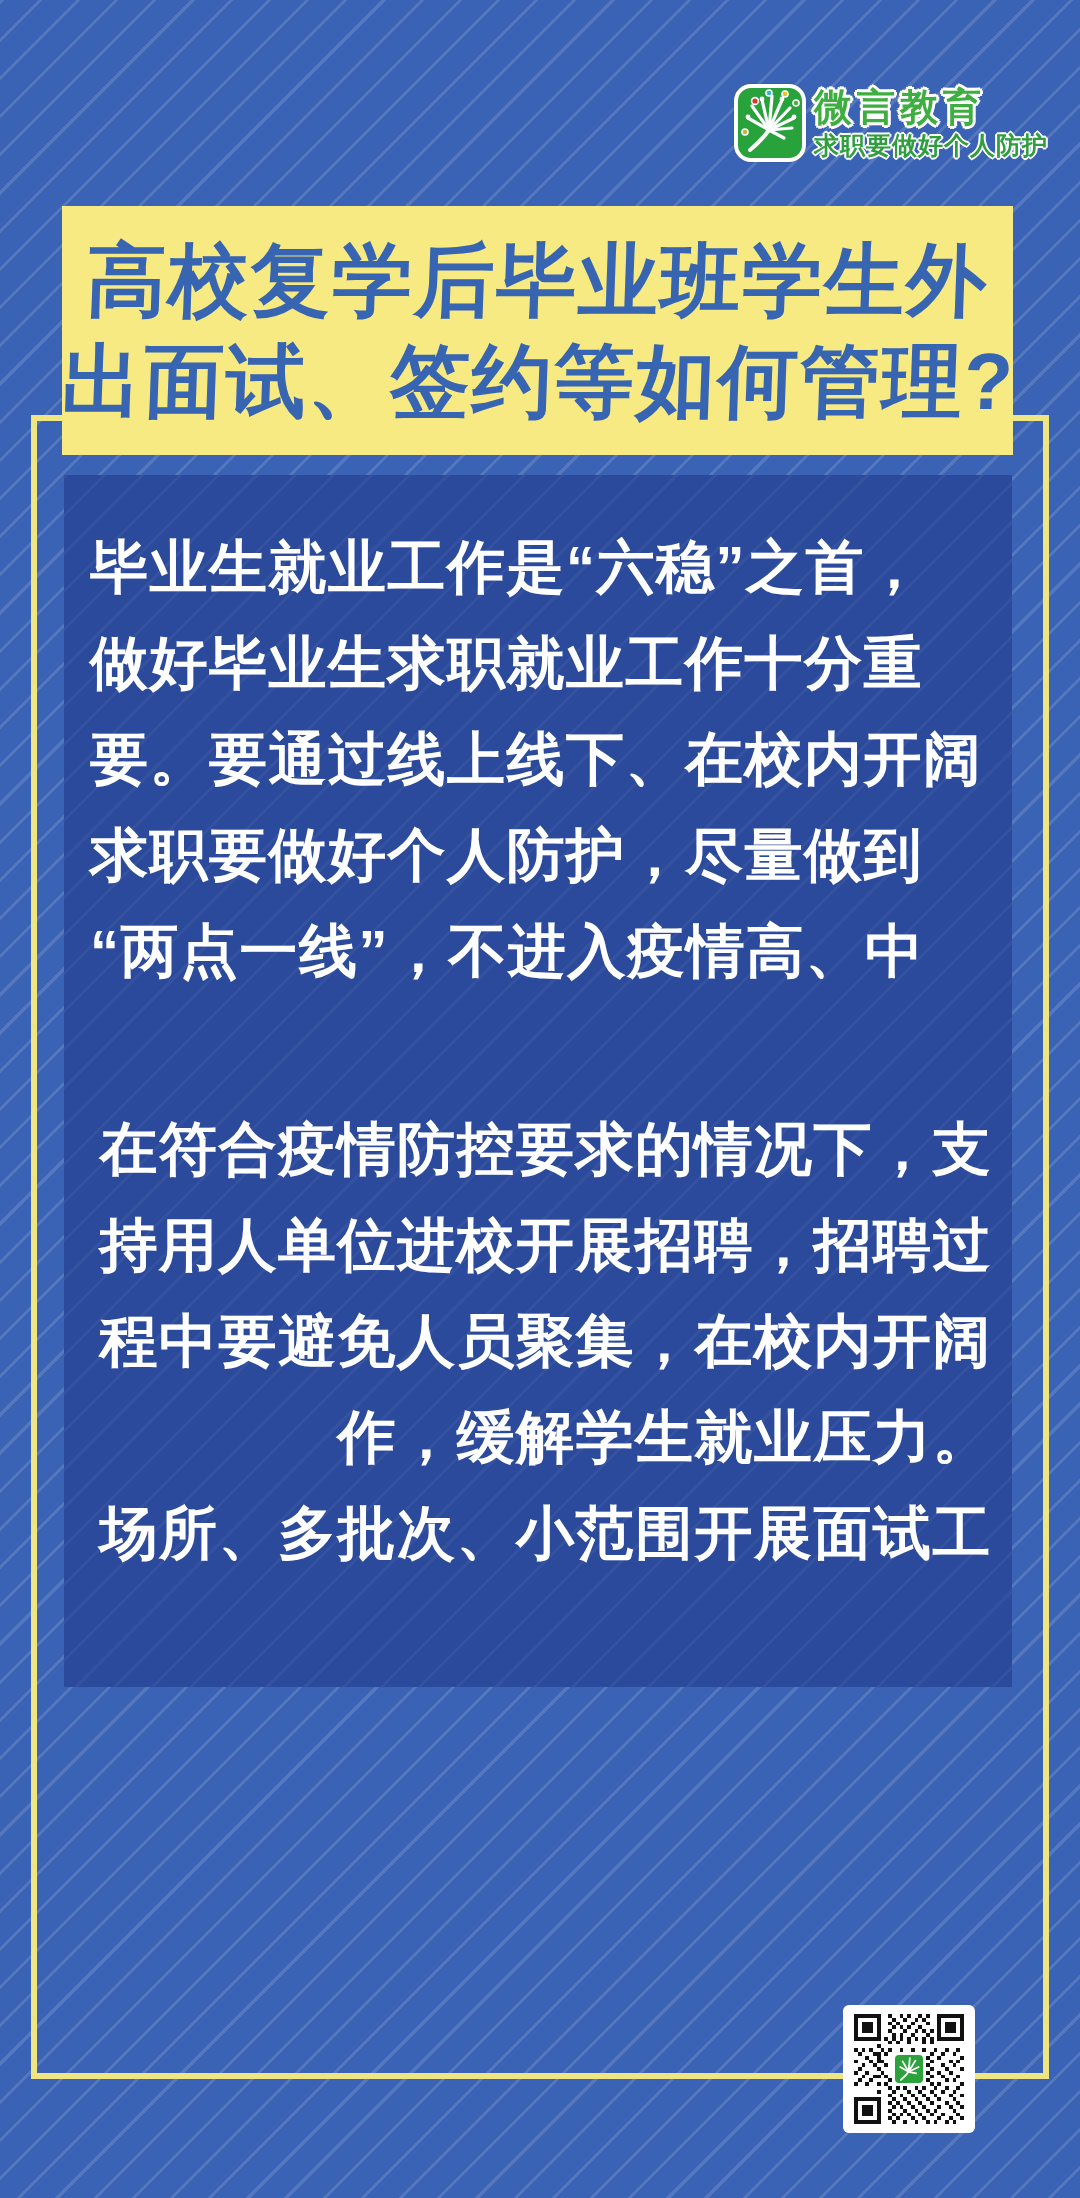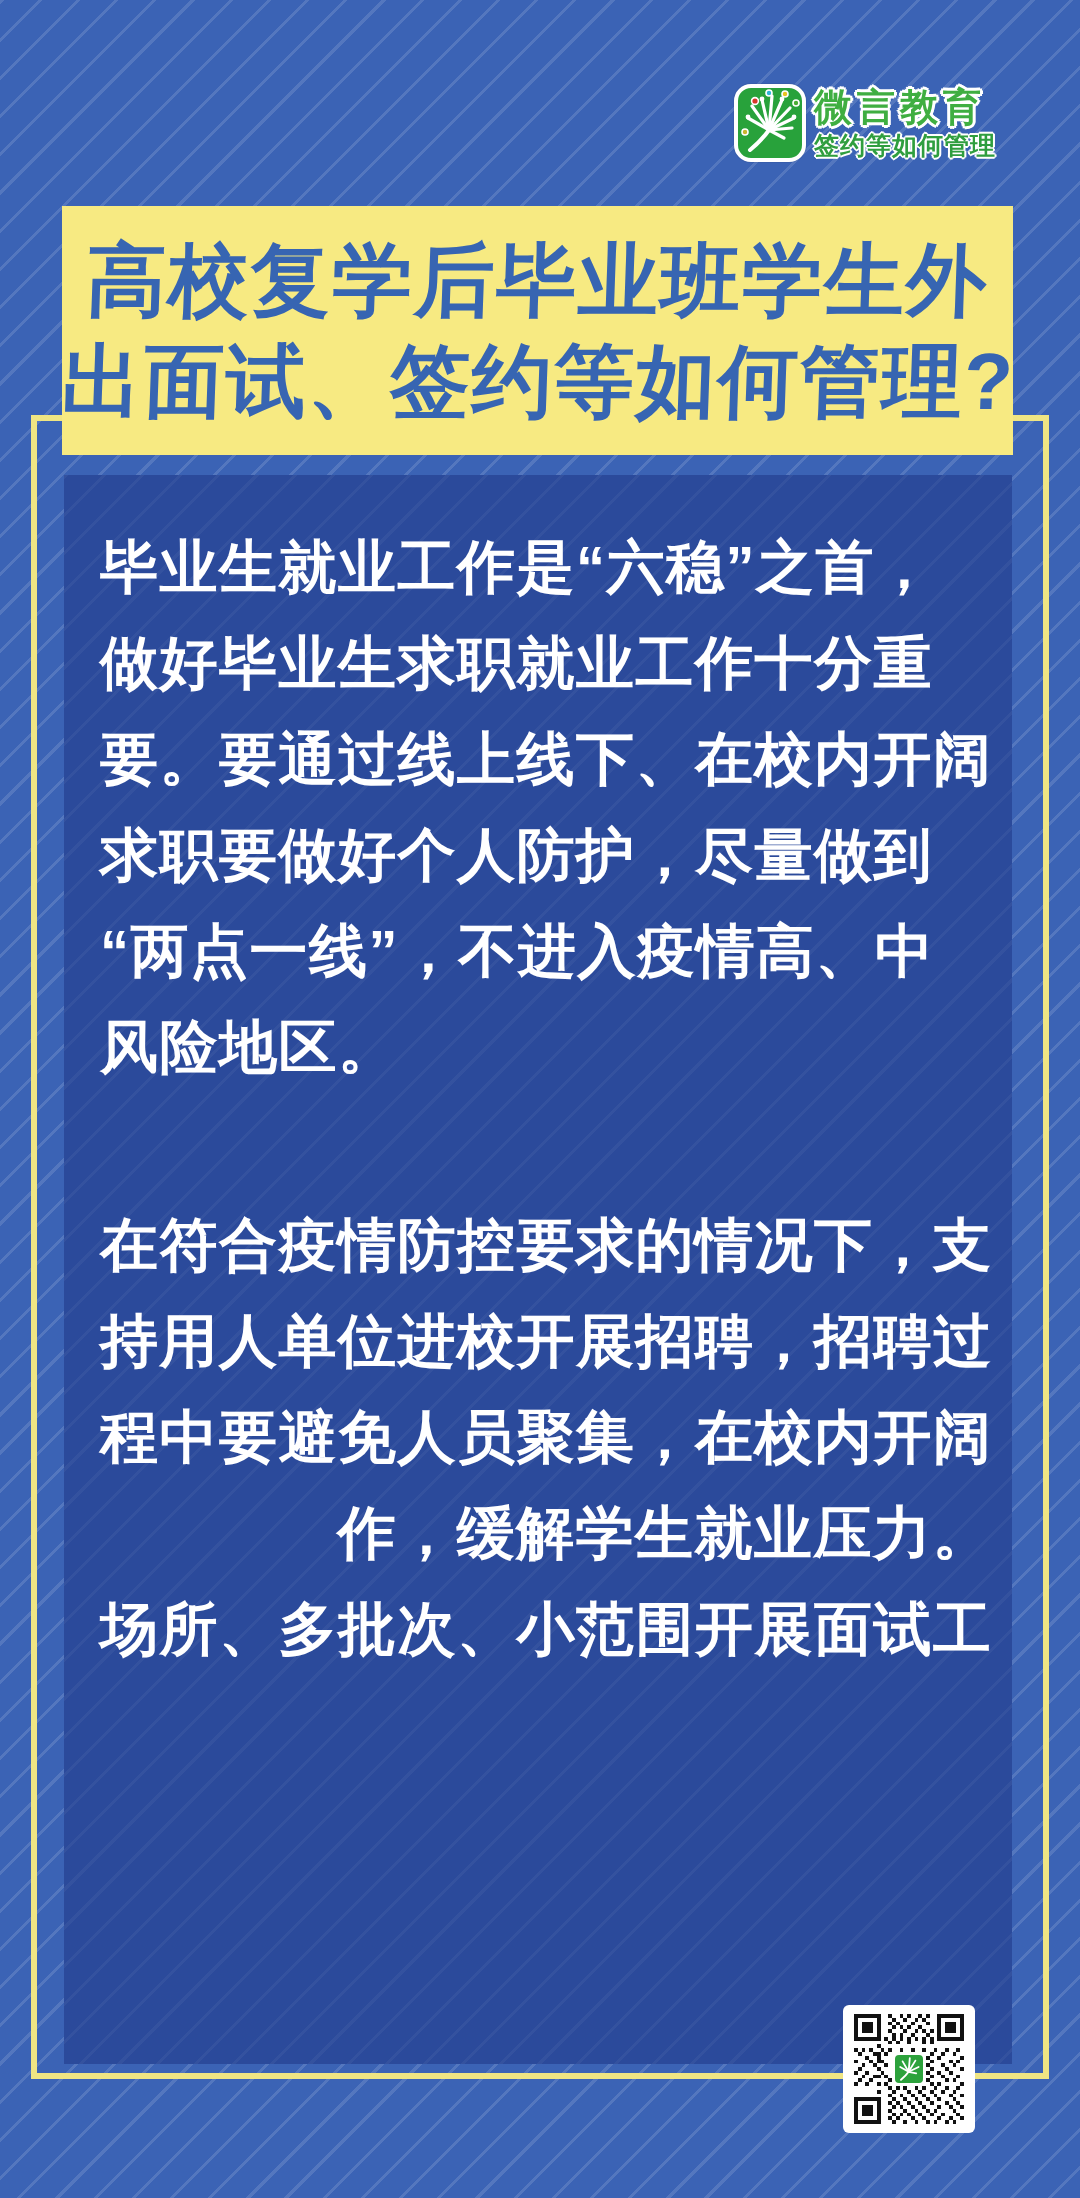--- a/index.html
+++ b/index.html
@@ -45,26 +45,26 @@
     position:absolute;left:62px;top:206px;width:951px;height:249px;
     background:#f7ea82;z-index:2;text-align:center;padding-top:24px;box-sizing:border-box;
   }
   .title-line{
     font-size:80px;line-height:101px;font-weight:900;color:#3765b2;
     letter-spacing:2px;white-space:nowrap;transform:skewX(-2deg);
   }
 
   
   .card{
-    position:absolute;left:64px;top:475px;width:948px;height:1589px;
+    position:absolute;left:64px;top:475px;width:948px;height:1212px;
     background-color:#2b4a9b;
     background-image:repeating-linear-gradient(135deg,
       rgba(255,255,255,0.045) 0px, rgba(255,255,255,0.045) 3px,
       transparent 3px, transparent 27px);
-    z-index:2;padding:44px 20px 0 36px;box-sizing:border-box;
+    z-index:2;padding:44px 20px 0 26px;box-sizing:border-box;
   }
   .para{margin:0;padding:0;}
   .para + .para{margin-top:102px;text-align:right;}
   .line{
     display:block;white-space:nowrap;
     font-size:58px;line-height:96px;font-weight:700;color:#ffffff;letter-spacing:1.5px;
   }
 
   
   .qr{
@@ -108,39 +108,38 @@
           <circle cx="17" cy="13" r="3.4" fill="#d8372b" stroke="#ffffff" stroke-width="1.6"></circle>
           <circle cx="31" cy="5" r="3.0" fill="#2fb5d8" stroke="#ffffff" stroke-width="1.6"></circle>
           <circle cx="47" cy="6" r="3.0" fill="#e8c31f" stroke="#ffffff" stroke-width="1.6"></circle>
           <circle cx="58" cy="15" r="3.0" fill="#49ad35" stroke="#ffffff" stroke-width="1.6"></circle>
           <circle cx="7" cy="44" r="3.0" fill="#c9b52c" stroke="#ffffff" stroke-width="1.6"></circle>
         </g>
       </svg>
     </div>
     <div class="logo-text">
       <div class="logo-title">微言教育</div>
-      <div class="logo-subtitle">签约等如何管理</div>
+      <div class="logo-subtitle">求职要做好个人防护</div>
     </div>
   </header>
 
   <div class="frame"></div>
 
   <div class="banner">
     <div class="title-line">高校复学后毕业班学生外</div>
     <div class="title-line">出面试、签约等如何管理?</div>
   </div>
 
   <section class="card">
     <p class="para">
       <span class="line">毕业生就业工作是“六稳”之首，</span>
       <span class="line">做好毕业生求职就业工作十分重</span>
       <span class="line">要。要通过线上线下、在校内开阔</span>
       <span class="line">求职要做好个人防护，尽量做到</span>
       <span class="line">“两点一线”，不进入疫情高、中</span>
-      <span class="line">风险地区。</span>
     </p>
     <p class="para">
       <span class="line">在符合疫情防控要求的情况下，支</span>
       <span class="line">持用人单位进校开展招聘，招聘过</span>
       <span class="line">程中要避免人员聚集，在校内开阔</span>
       <span class="line">作，缓解学生就业压力。</span>
       <span class="line">场所、多批次、小范围开展面试工</span>
     </p>
   </section>
 

